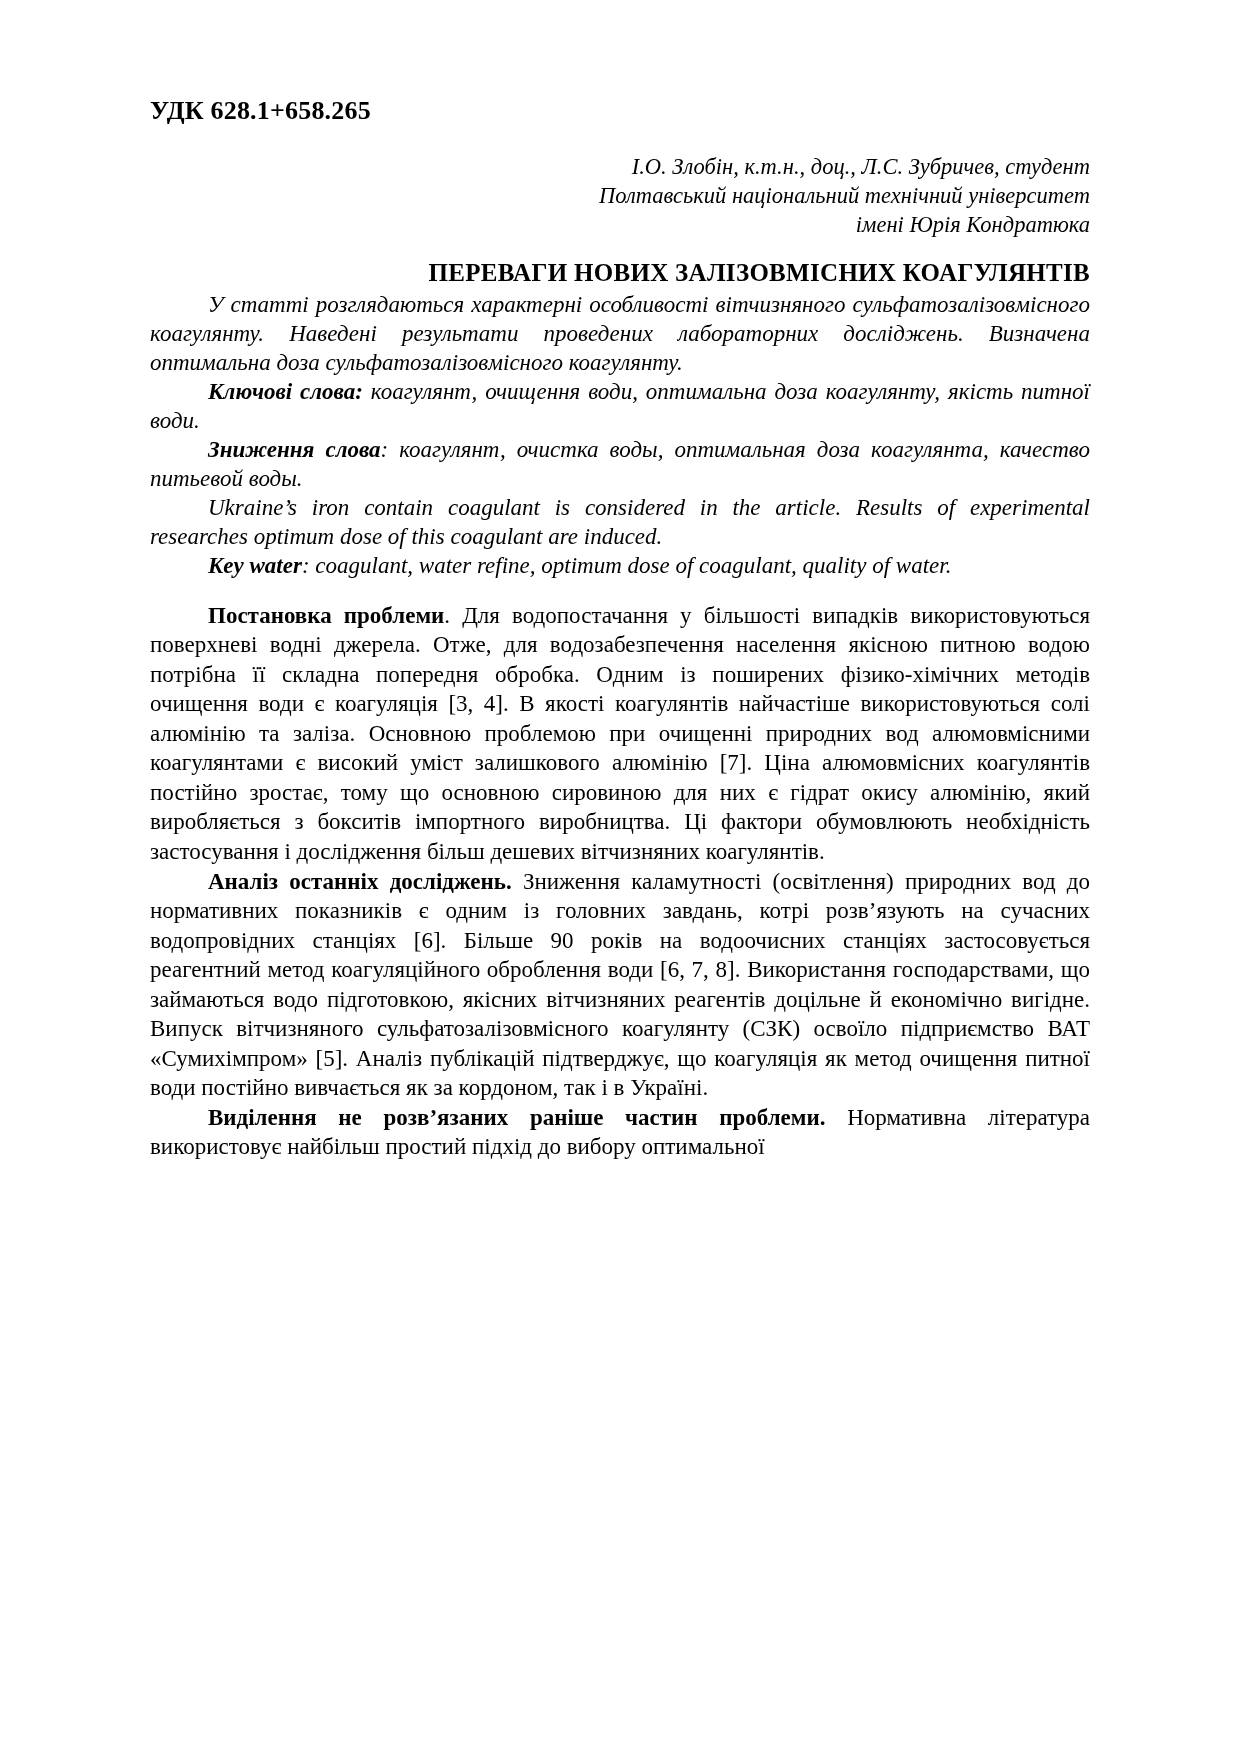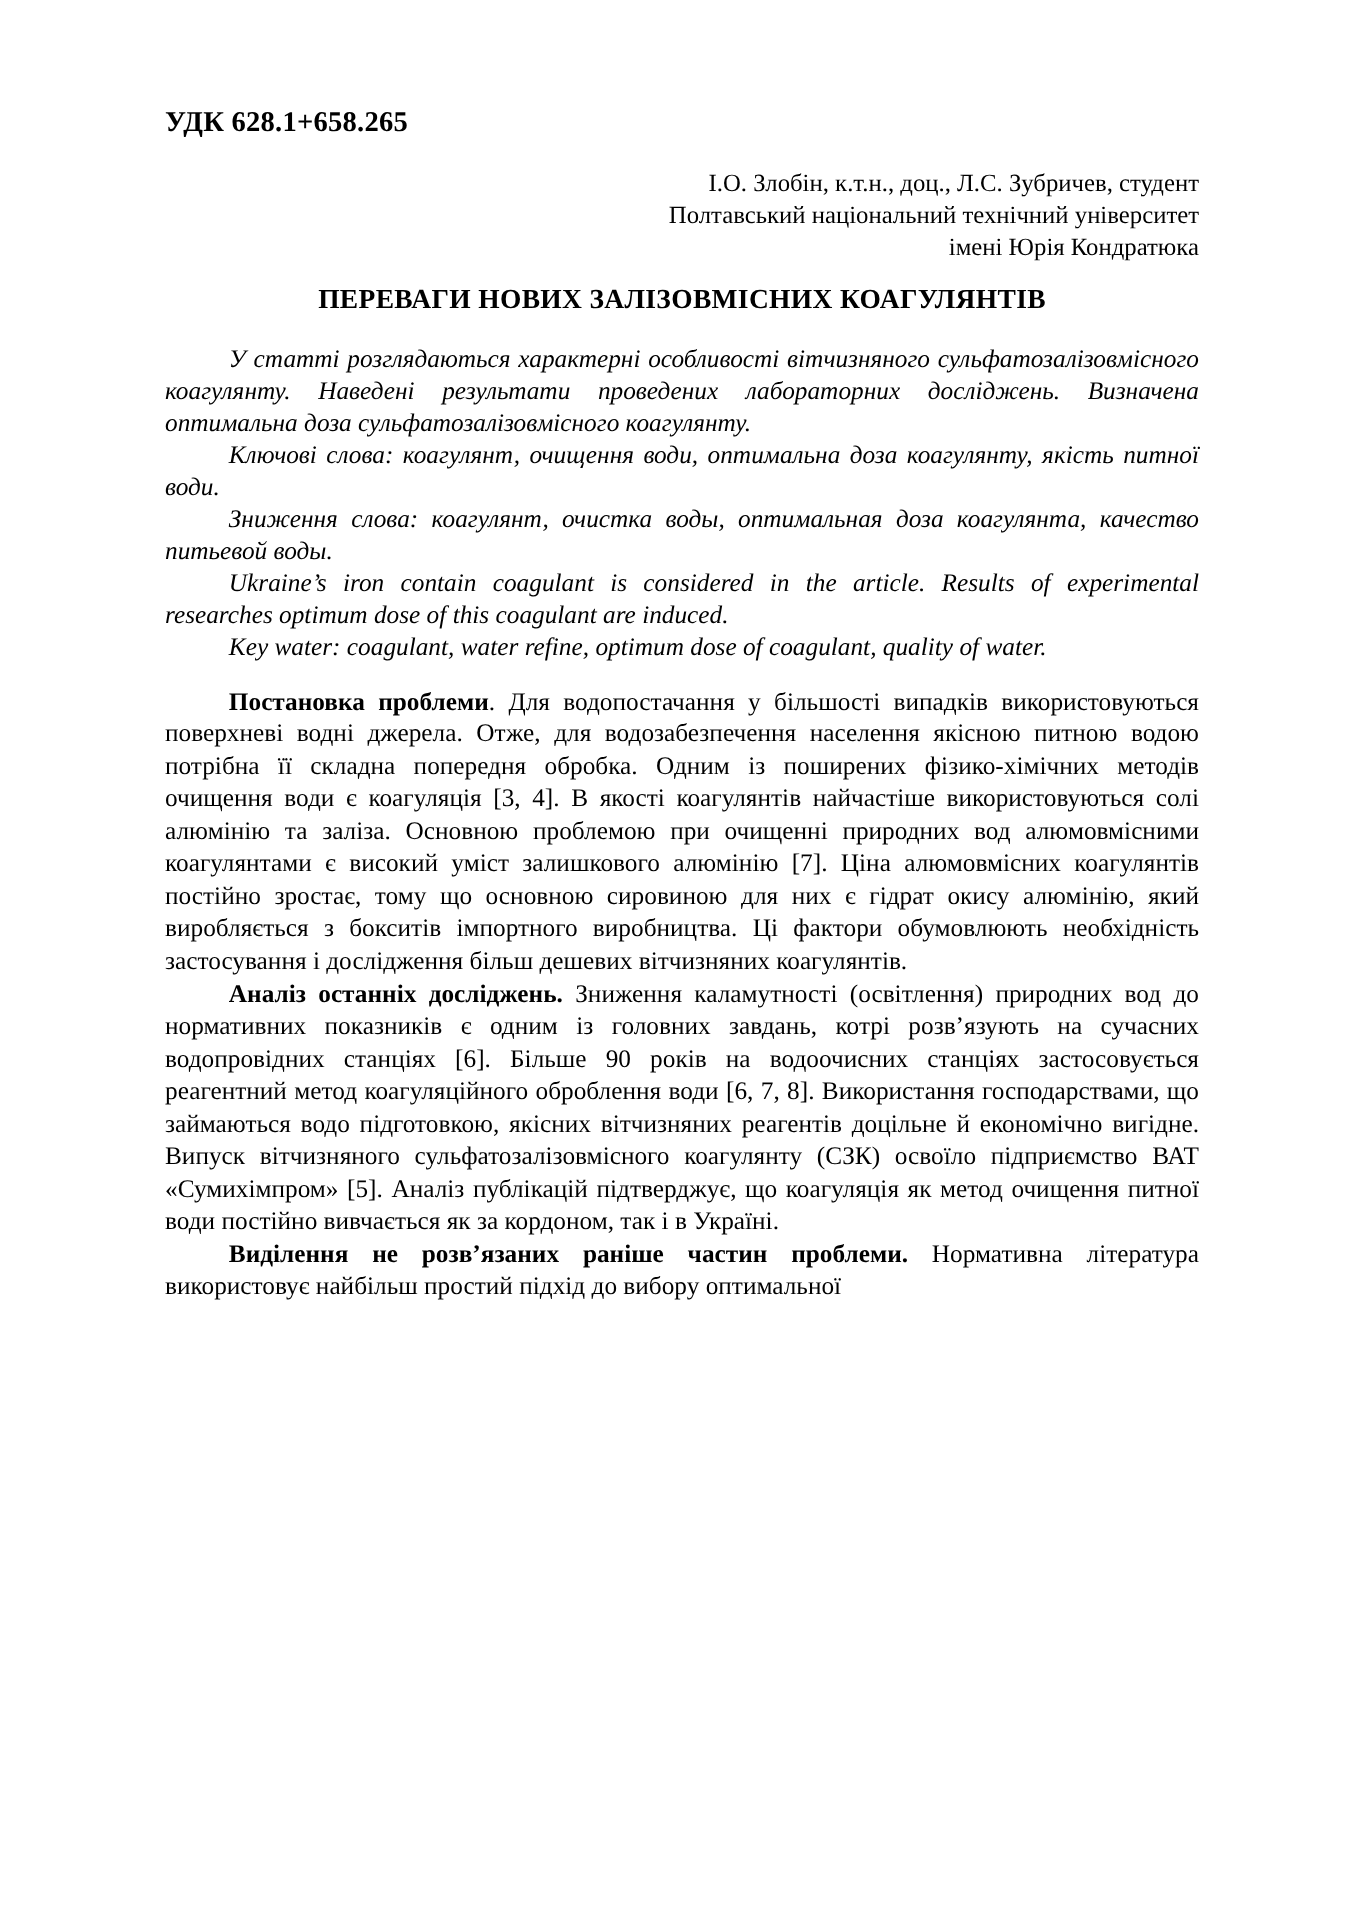--- a/index.html
+++ b/index.html
@@ -27,48 +27,49 @@
   .udc {
     font-size: 26px;
     font-weight: bold;
     line-height: 1.15;
     margin: 0 0 26px 0;
     letter-spacing: 0.2px;
   }
 
   .authors-block {
     text-align: right;
+    font-style: italic;
     font-size: 22.5px;
     line-height: 1.30;
     margin: 0 0 18px 0;
   }
   .authors-block div { white-space: nowrap; }
 
   .title {
-    text-align: center;
+    text-align: right;
     font-weight: bold;
     font-size: 25px;
     line-height: 1.2;
-    margin: 0 0 24px 0;
+    margin: 0 0 2px 0;
     letter-spacing: 0.3px;
   }
 
   .abstract {
     font-style: italic;
     font-size: 23px;
     line-height: 1.265;
     text-align: justify;
     text-justify: inter-word;
     margin: 0;
     text-indent: 58px;
     hyphens: none;
   }
 
   .kw-label {
-    font-weight: normal;
+    font-weight: bold;
     font-style: italic;
     margin-top: 40px;
   }
   .kw-colon-plain { font-weight: normal; font-style: italic; }
 
   .body-par {
     font-size: 23px;
     line-height: 1.285;
     text-align: justify;
     text-justify: inter-word;

